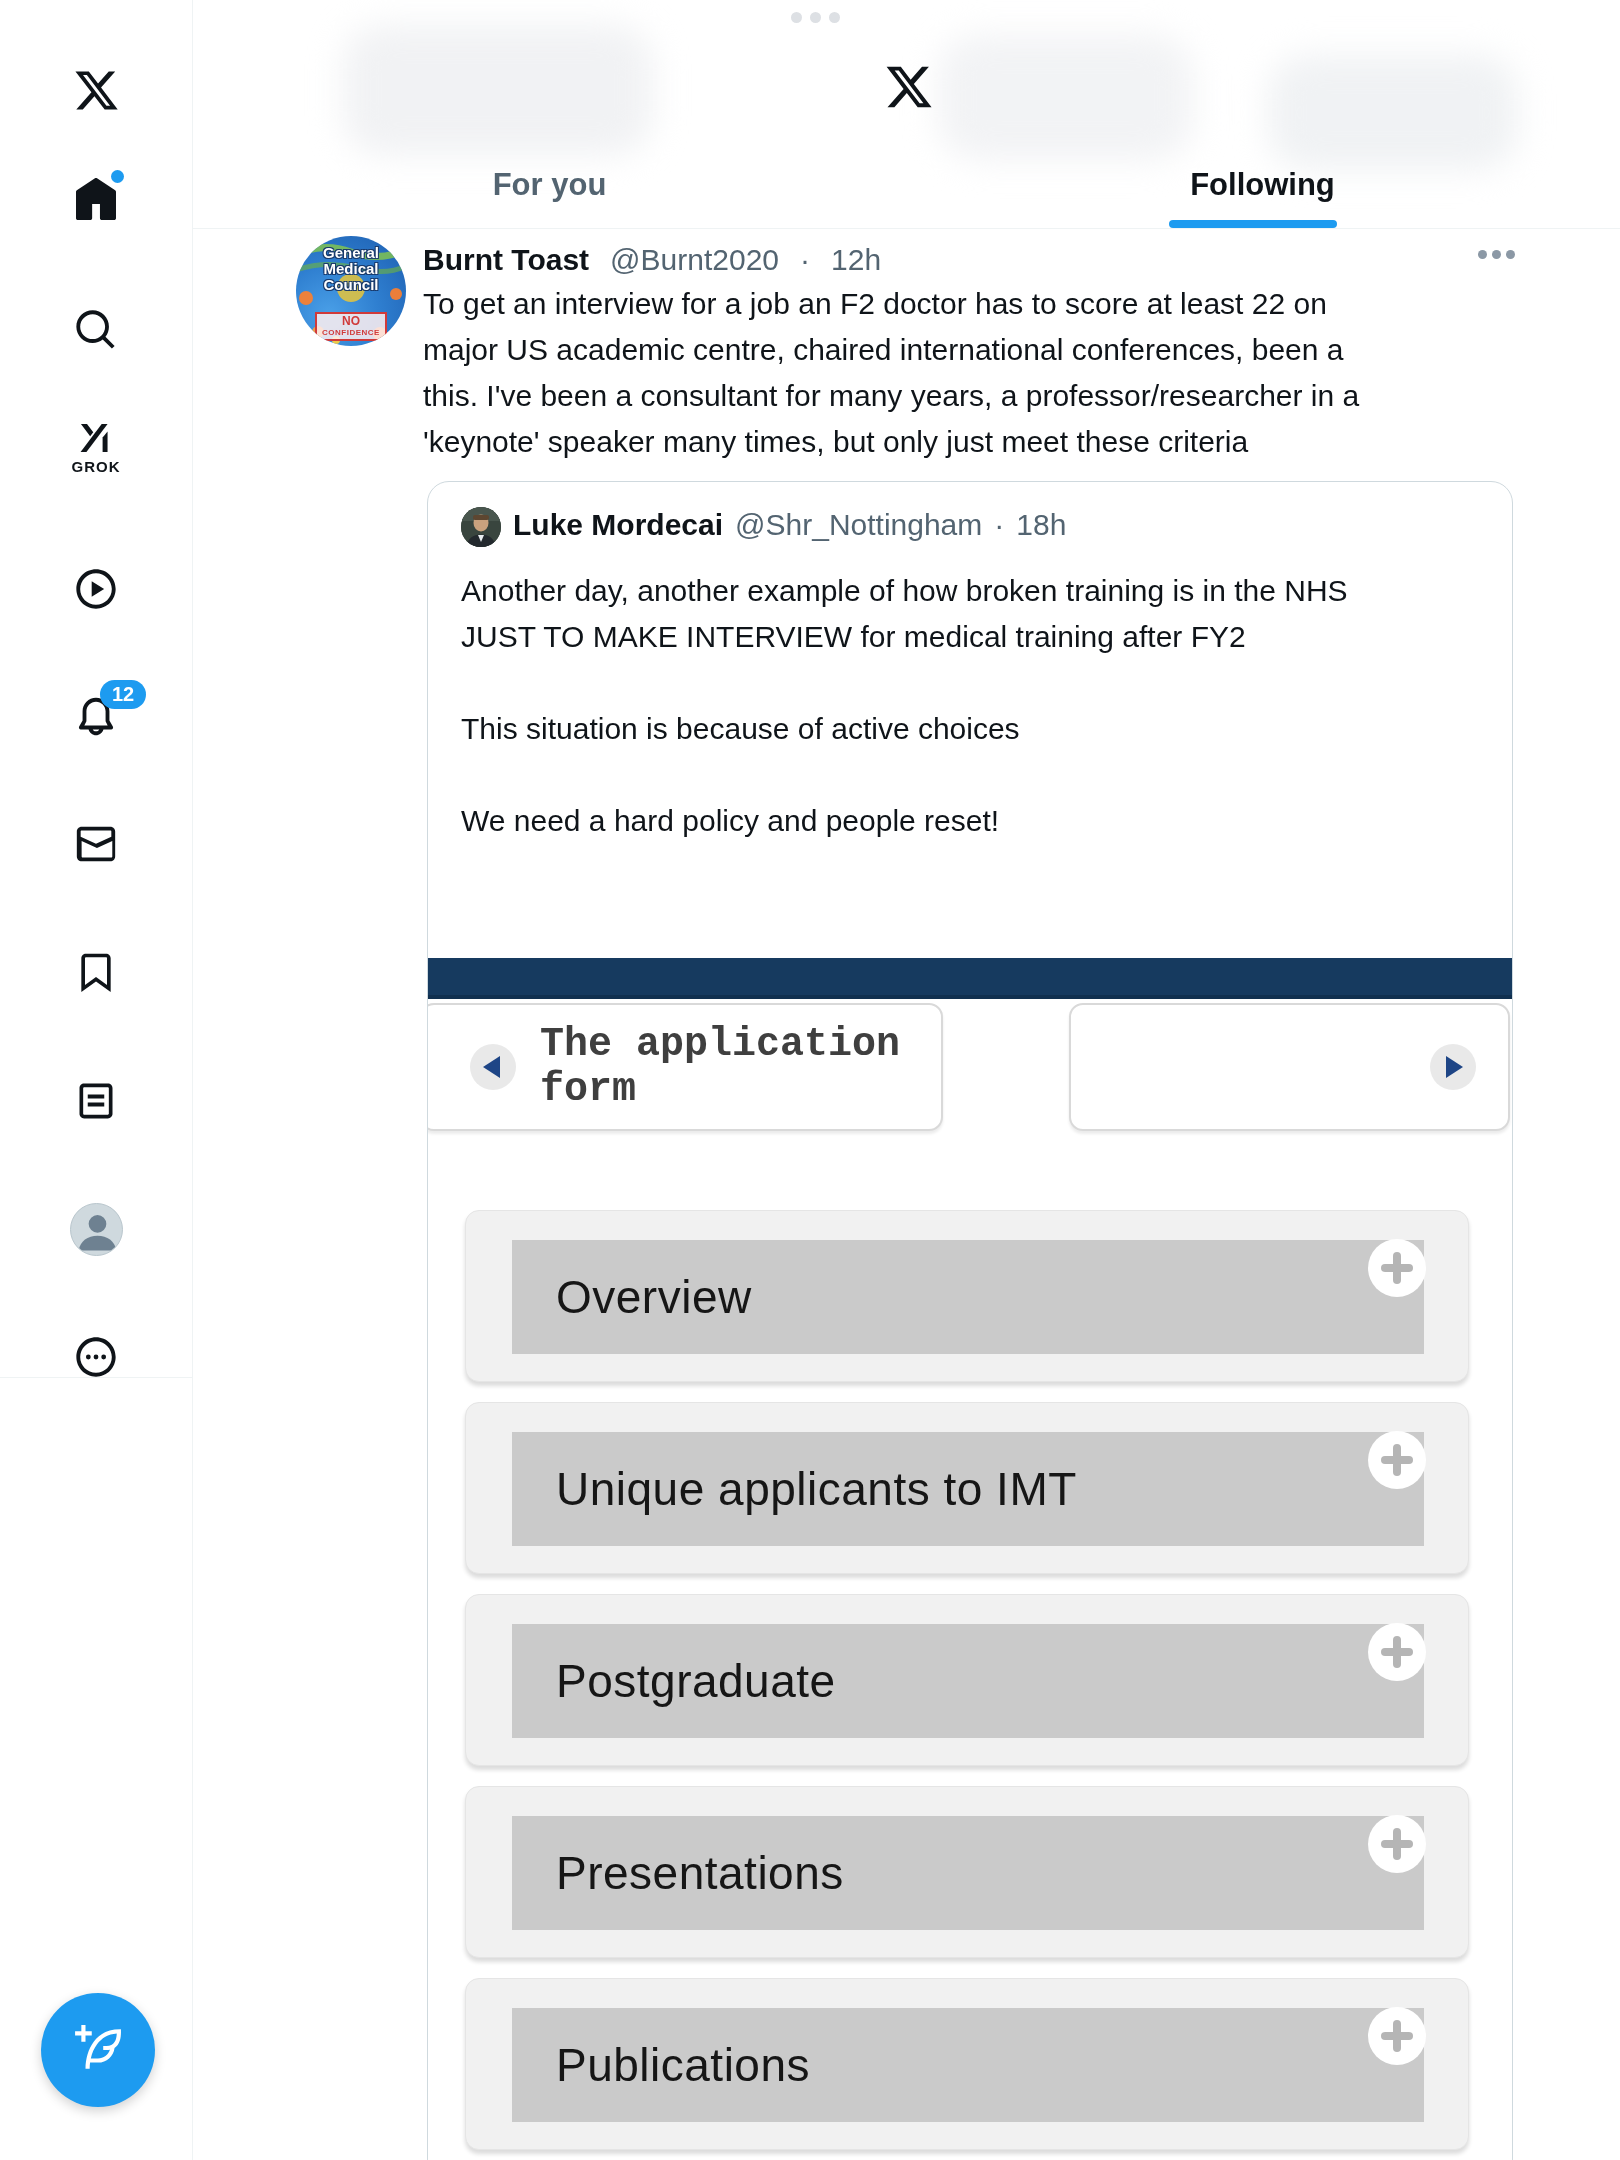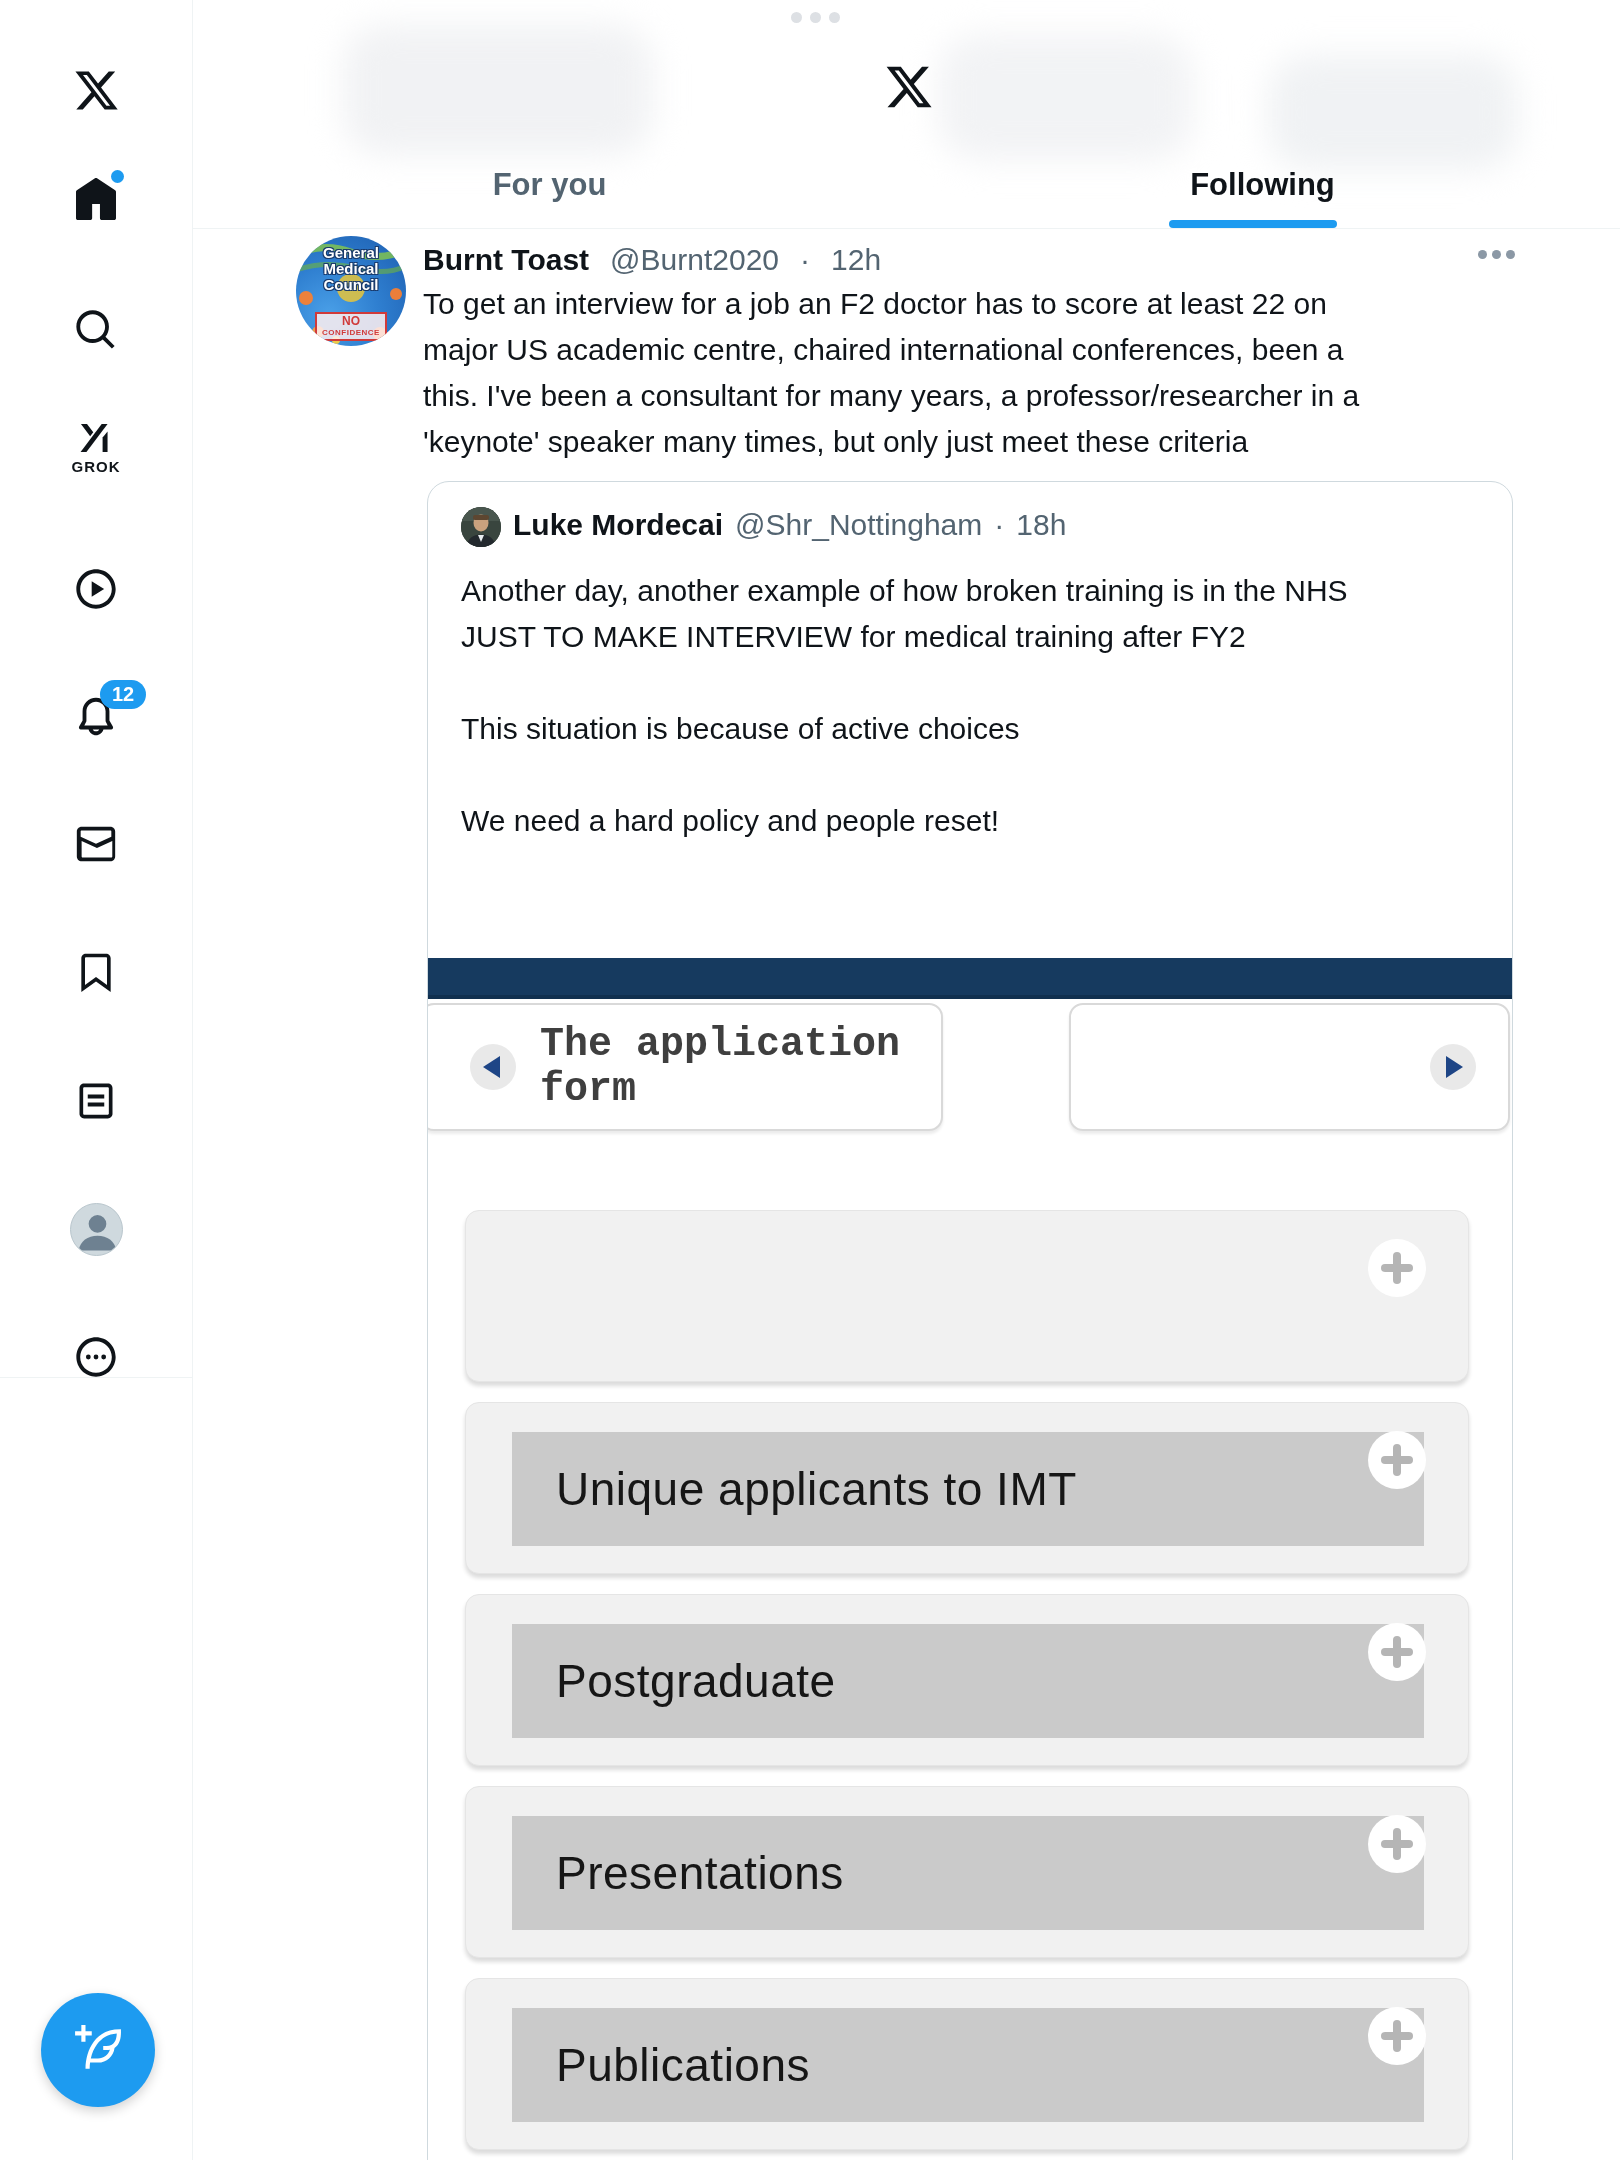--- a/index.html
+++ b/index.html
@@ -298,20 +298,23 @@
             </span>
           <span>The application form</span>
         </div>
         <div class="tabcard tabcard-right">
           <span class="arrow-circle">
               <span class="tri-right"></span>
             </span>
         </div>
 
         <div class="acc" style="top:252px;">
+          <div class="acc-bar">
+              <span class="acc-title">Overview</span>
+            </div>
           <div class="acc-plus"></div>
         </div>
         <div class="acc" style="top:444px;">
           <div class="acc-bar">
               <span class="acc-title">Unique applicants to IMT</span>
             </div>
           <div class="acc-plus"></div>
         </div>
         <div class="acc" style="top:636px;">
           <div class="acc-bar">

